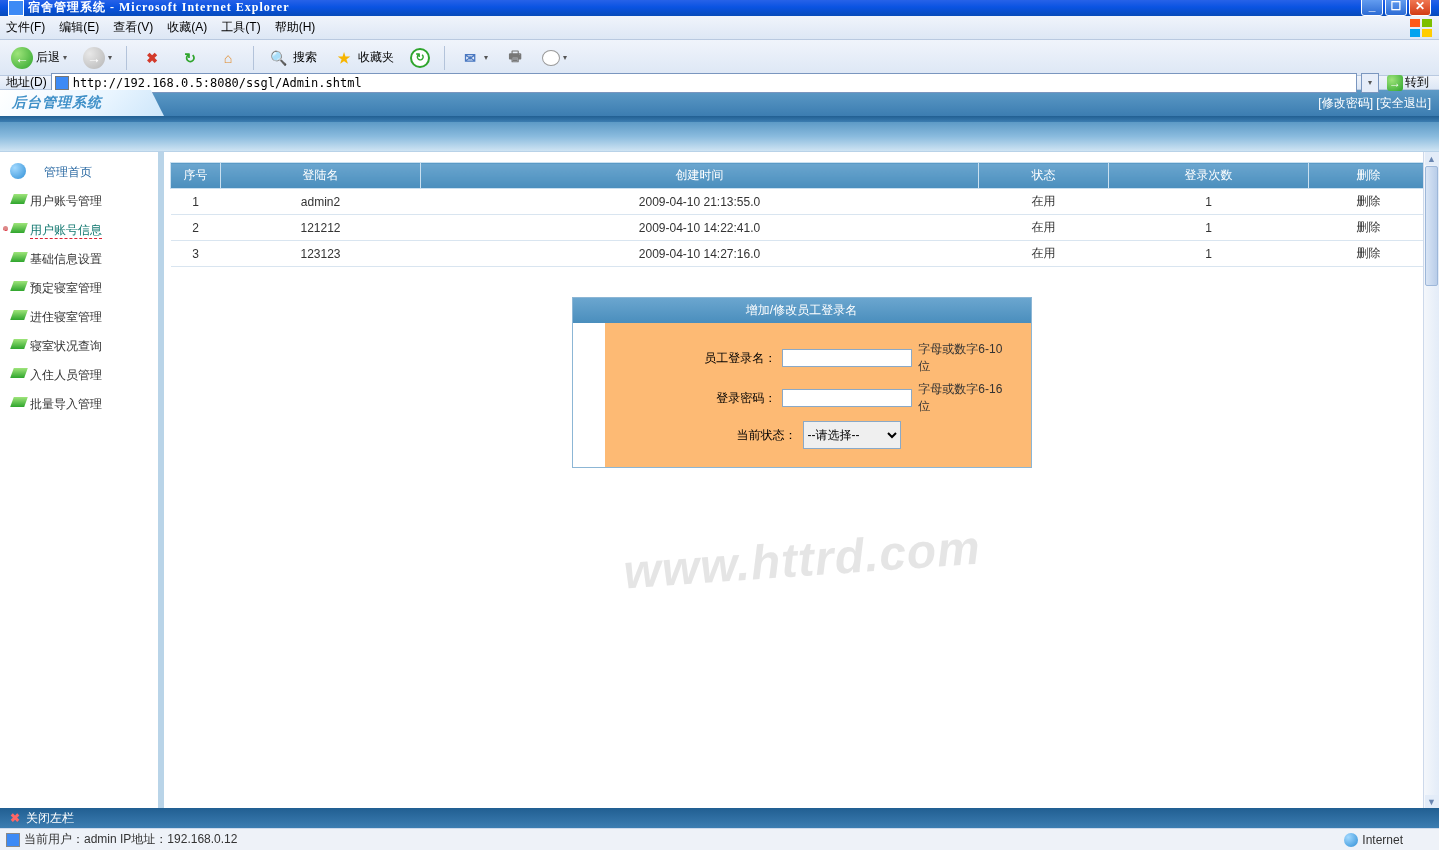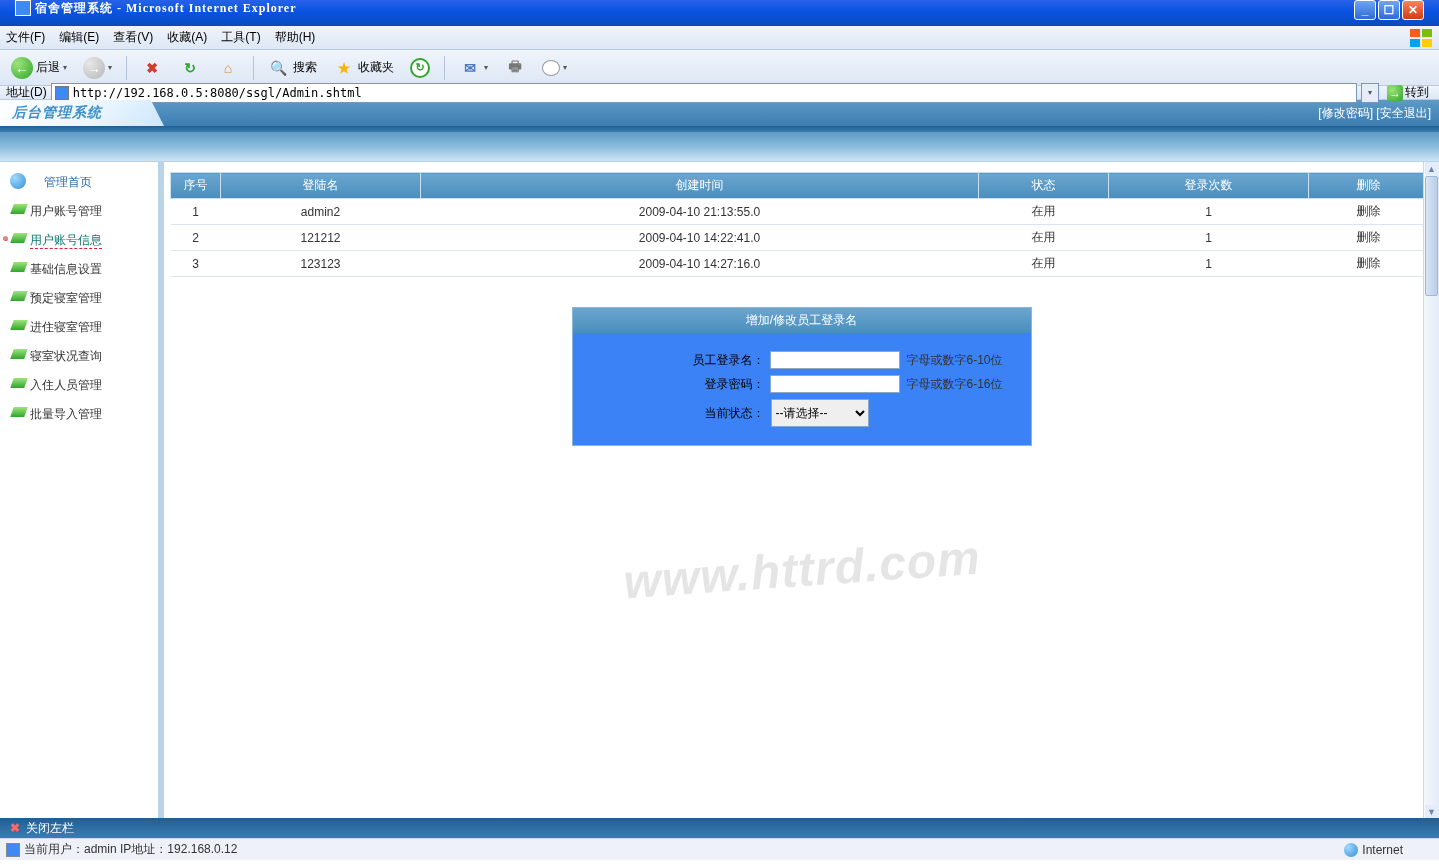--- a/index.html
+++ b/index.html
@@ -1,19 +1,19 @@
 <!DOCTYPE html>
 <html><head>
 <meta charset="utf-8">
 <style>
 * { box-sizing: border-box; margin: 0; padding: 0; }
 body { font-family: "SimSun", Arial, sans-serif; font-size: 12px; background: #fff; overflow: hidden; }
 
 
-.titlebar { height: 26px; background: linear-gradient(to bottom, #2762e8 0%, #0a53e2 45%, #074bba 100%); display: flex; align-items: flex-start; color: #fff; padding: 0 15px; }
+.titlebar { height: 16px; background: linear-gradient(to bottom, #2762e8 0%, #0a53e2 45%, #074bba 100%); display: flex; align-items: flex-end; color: #fff; padding: 0 8px; }
 .titlebar .ie-icon { width: 16px; height: 16px; margin-right: 4px; background: #3d8af5; border: 1px solid #fff; display:inline-block; }
 .titlebar .title { font-weight: bold; font-family: "SimSun", "MS Sans Serif"; letter-spacing: 1px; }
 .titlebar .winbtns { margin-left: auto; display: flex; gap: 2px; }
 .titlebar .wbtn { width: 22px; height: 20px; border: 1px solid #fff; border-radius: 3px; display:flex; align-items:center; justify-content:center; font-weight:bold; font-size:12px; color:#fff; cursor:pointer; }
 .titlebar .wbtn.min, .titlebar .wbtn.max { background: linear-gradient(to bottom,#6ea6f5,#2c6bd4); }
 .titlebar .wbtn.close { background: linear-gradient(to bottom,#f6835e,#d23b15); }
 
 .menubar { height: 24px; background: linear-gradient(to bottom,#f0f4fb,#dde7f5); border-bottom: 1px solid #b9c9e0; display:flex; align-items:center; padding: 0 6px; gap: 14px; }
 .menubar .mitem { cursor: pointer; }
 .menubar .winlogo { margin-left:auto; width:24px; height:20px; display:flex; flex-wrap:wrap; }
@@ -74,21 +74,21 @@
 .scrolltrack .arr { position:absolute; left:1px; right:1px; height:13px; background:#e3ecf8; display:flex;align-items:center;justify-content:center; font-size:9px; color:#6a86b1;}
 .scrolltrack .arr.up{top:0;} .scrolltrack .arr.down{bottom:0;}
 
 table.data { width: calc(100% - 16px); border-collapse: collapse; margin: 10px 6px 0 6px; }
 table.data th { background: linear-gradient(to bottom,#6ba6cf,#4a8ebd); color:#fff; font-weight:normal; padding:4px 4px; border:1px solid #cae0f0; text-align:center; }
 table.data td { border-bottom:1px solid #d9e5f0; padding:4px 4px; text-align:center; color:#333; }
 table.data td.actlink { color:#333; cursor:pointer; }
 
 .formbox { width: 460px; margin: 30px auto 0 auto; border:1px solid #8cb6d5; }
 .formbox .fhead { background: linear-gradient(to bottom,#6ba6cf,#4a8ebd); color:#fff; text-align:center; padding:4px 0; }
-.formbox .fbody { padding: 12px 28px; background: #3b82f6; }
+.formbox .fbody { padding: 12px 28px; background: #fdba74; margin-left: 32px; }
 .formbox .frow { display:flex; align-items:center; margin:6px 0; }
 .formbox .frow label { width: 170px; text-align:right; padding-right:6px; }
 .formbox .frow input[type=text], .formbox .frow input[type=password] { width:130px; height:18px; border:1px solid #8aa9c7; padding:0 2px; }
 .formbox .frow select { width:98px; height:28px; border:1px solid #8aa9c7; font-size:12px; }
 .formbox .frow .hint { margin-left:6px; color:#333; }
 .formbox .btns { text-align:center; padding:6px 0; }
 .formbox .btns button { padding:2px 10px; margin:0 4px; border:1px solid #888; background:#f2f2f2; cursor:pointer; font-size:12px; }
 
 
 .close-strip { height: 20px; background: linear-gradient(to bottom,#215f92,#3c7db1); color:#fff; display:flex; align-items:center; padding:0 10px; gap:6px; font-size:12px; }

